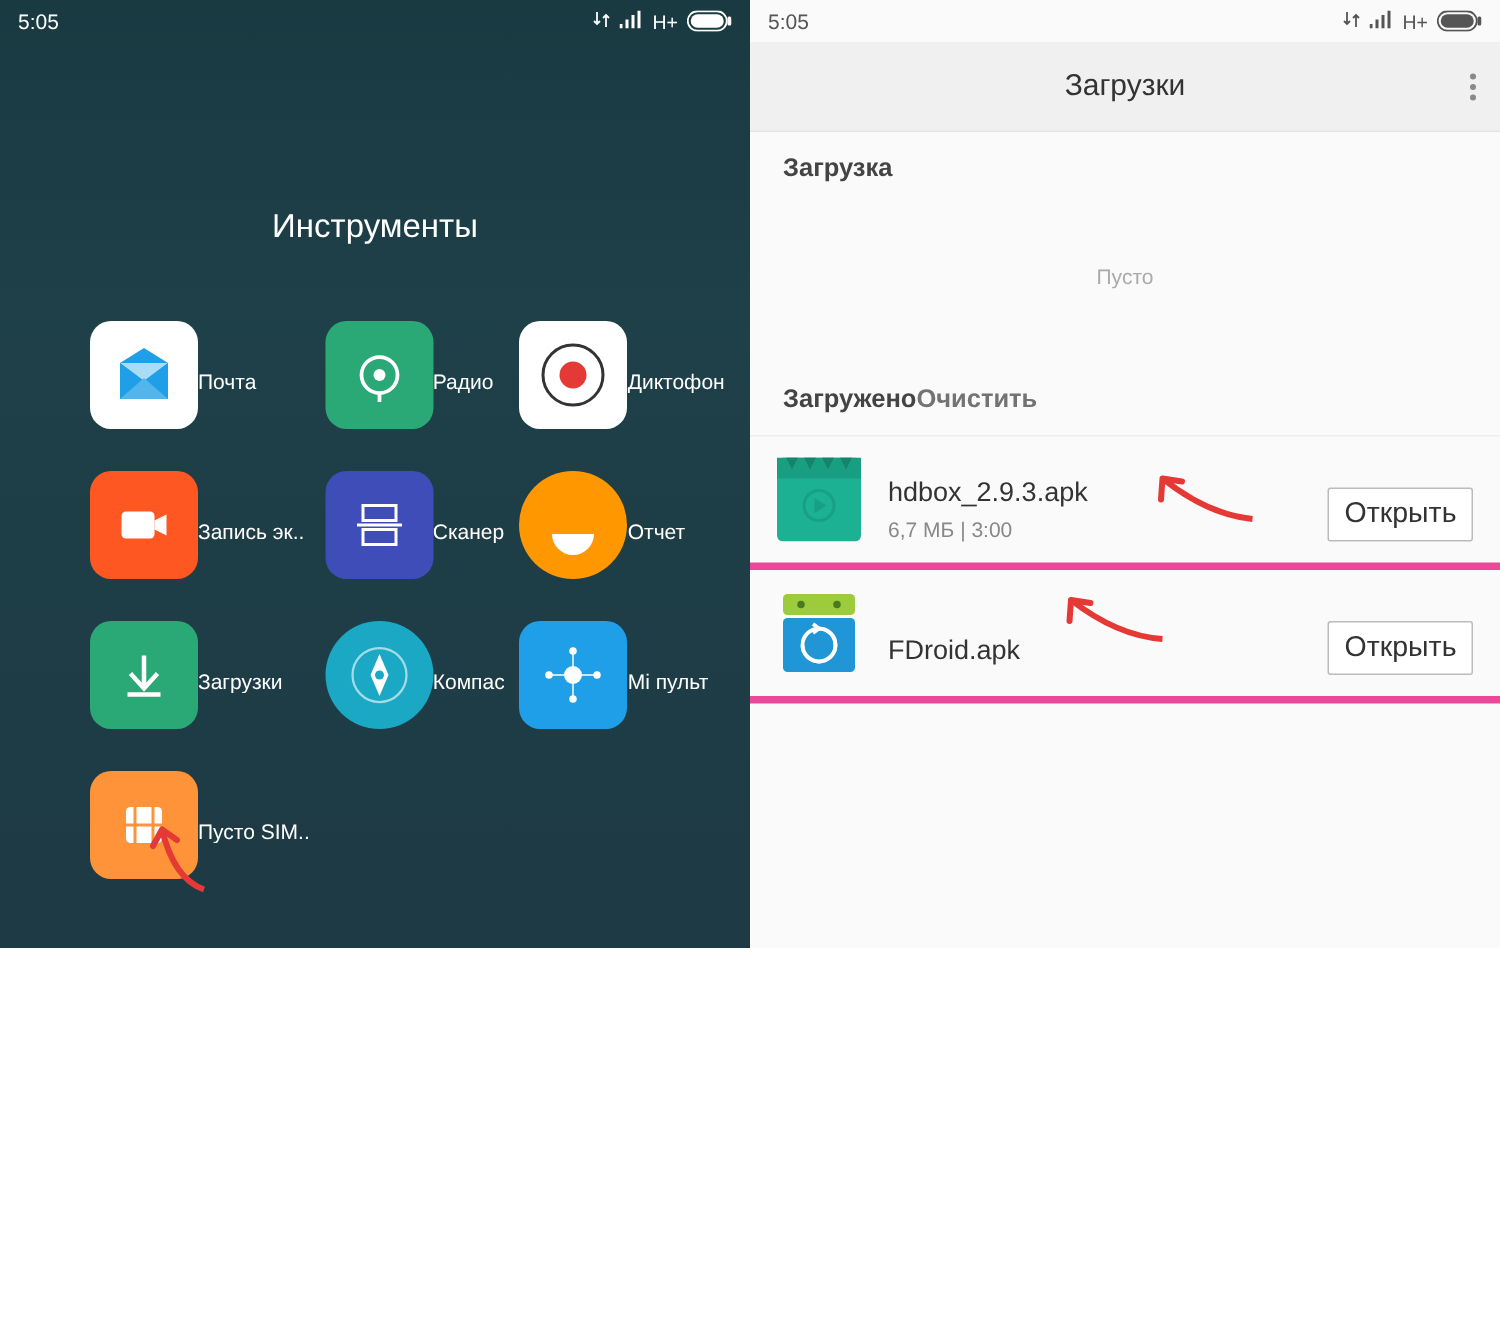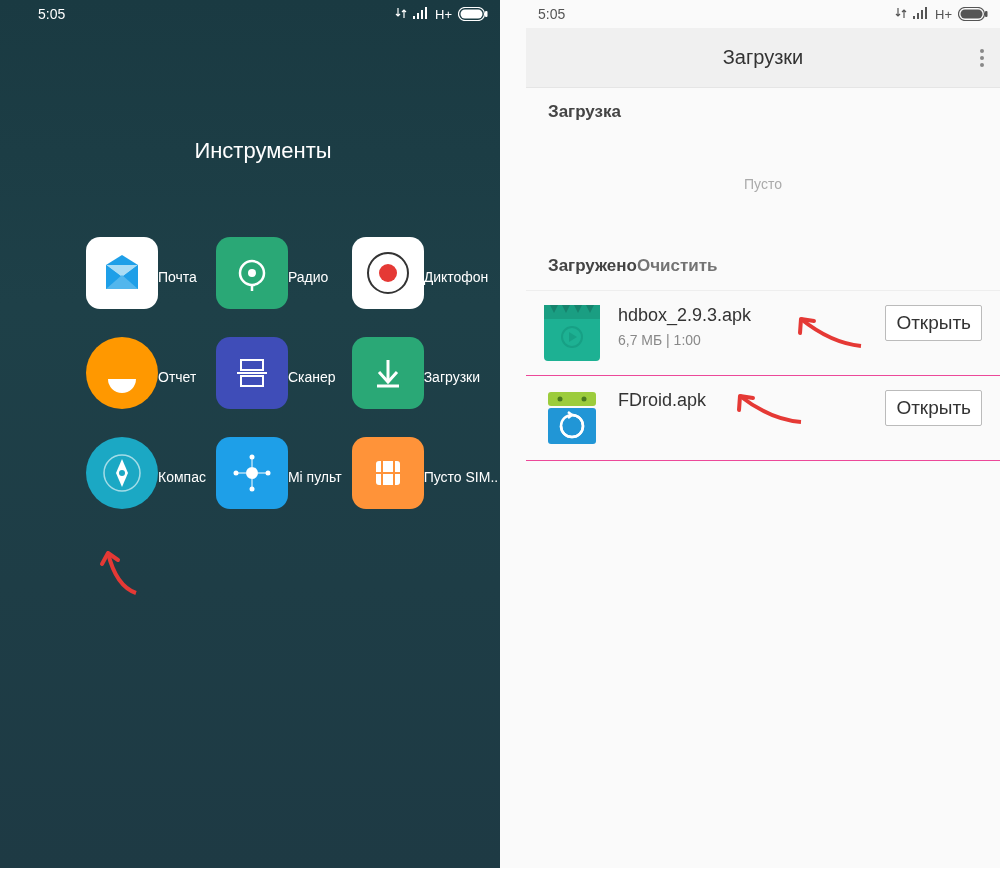--- a/index.html
+++ b/index.html
@@ -1,44 +1,44 @@
 <!DOCTYPE html>
 <html><head>
 <meta charset="utf-8">
 <style>
 * { box-sizing: border-box; margin: 0; padding: 0; }
 body { font-family: -apple-system, "Helvetica Neue", Arial, sans-serif; width: 1000px; height: 888px; display: flex; }
-.phone { width: 500px; height: 868px; position: relative; overflow: hidden; padding-left: 26px; }
+.phone { width: 500px; height: 632px; position: relative; overflow: hidden; }
 .phone-left { background: linear-gradient(180deg, #1a3a42 0%, #1e4048 35%, #1e3a44 100%); color: #fff; }
 .phone-right { background: #fafafa; color: #333; }
 
 .statusbar { height: 28px; display: flex; align-items: center; padding: 0 12px; font-size: 14px; }
 .statusbar-right { margin-left: auto; display: flex; align-items: center; gap: 6px; font-size: 13px; }
 .phone-right .statusbar { color: #555; }
 .battery { display: inline-flex; align-items: center; }
 .battery svg { display: block; }
 
-.folder-title { text-align: center; font-size: 22px; font-weight: 400; margin-top: 110px; margin-bottom: 73px; color: #fff; }
+.folder-title { text-align: center; font-size: 22px; font-weight: 400; margin-top: 110px; margin-bottom: 50px; color: #fff; }
 
 .app-grid { display: grid; grid-template-columns: repeat(3, 1fr); gap: 28px 10px; padding: 0 60px; }
 .app { display: flex; flex-direction: row; align-items: center; cursor: pointer; }
 .app-icon { width: 72px; height: 72px; border-radius: 14px; display: flex; align-items: center; justify-content: center; }
 .app-label { color: #fff; font-size: 14px; margin-top: 8px; text-align: center; white-space: nowrap; overflow: hidden; text-overflow: ellipsis; max-width: 110px; }
 
 .header { height: 60px; background: #f0f0f0; display: flex; align-items: center; justify-content: center; position: relative; border-bottom: 1px solid #e5e5e5; }
 .header-title { font-size: 20px; color: #333; }
 .header-menu { position: absolute; right: 16px; top: 50%; transform: translateY(-50%); color: #888; font-size: 22px; cursor: pointer; display:flex; flex-direction:column; gap:3px;}
 .header-menu span{width:4px;height:4px;background:#888;border-radius:50%;}
 
 .section-h { padding: 14px 22px; font-size: 17px; color: #444; font-weight: 600; display: flex; align-items: center; justify-content: flex-start; }
 .section-empty { text-align: center; color: #aaa; font-size: 14px; padding: 40px 0 50px; }
 .clear-btn { color: #737373; font-weight: 700; font-size: 17px; cursor: pointer; }
 
 .dl-list { border-top: 1px solid #eee; }
-.dl-item { display: flex; align-items: flex-start; padding: 14px 18px; border-bottom: 1px solid #ec4899; position: relative; }
+.dl-item { display: flex; align-items: flex-end; padding: 14px 18px; border-bottom: 5px solid #ec4899; position: relative; }
 .dl-thumb { width: 56px; height: 56px; border-radius: 6px; margin-right: 18px; flex-shrink: 0; }
 .dl-info { flex: 1; }
 .dl-name { font-size: 18px; color: #333; margin-bottom: 6px; }
 .dl-meta { font-size: 14px; color: #888; }
 .dl-open { border: 1px solid #bbb; background: #fff; padding: 6px 10px; font-size: 19px; cursor: pointer; color:#333; border-radius:2px; }
 
 .arrow { position: absolute; pointer-events: none; }
 .arrow svg { display: block; }
 </style>
 </head>
@@ -99,36 +99,45 @@
     <div class="app">
       <div class="app-icon" style="background:#fff">
         <svg width="48" height="48" viewBox="0 0 48 48">
             <circle cx="24" cy="24" r="20" fill="none" stroke="#333" stroke-width="2"></circle>
             <circle cx="24" cy="24" r="9" fill="#e53935"></circle>
           </svg>
       </div>
       <div class="app-label">Диктофон</div>
     </div>
     <div class="app">
-      <div class="app-icon" style="background:#ff9800;border-radius:50%">
-        <svg width="48" height="48" viewBox="0 0 48 48">
-            <path d="M10 30 A14 14 0 0 0 38 30" fill="#fff"></path>
-          </svg>
-      </div>
-      <div class="app-label">Отчет</div>
+      <div class="app-icon" style="background:#ff5722">
+        <svg width="38" height="38" viewBox="0 0 38 38">
+            <rect x="4" y="10" width="22" height="18" rx="3" fill="#fff"></rect>
+            <path d="M26 16 L34 12 L34 26 L26 22 Z" fill="#fff"></path>
+          </svg>
+      </div>
+      <div class="app-label">Запись эк..</div>
     </div>
     <div class="app">
       <div class="app-icon" style="background:#3f4db8">
         <svg width="38" height="38" viewBox="0 0 38 38">
             <rect x="8" y="6" width="22" height="10" fill="none" stroke="#fff" stroke-width="2"></rect>
             <rect x="8" y="22" width="22" height="10" fill="none" stroke="#fff" stroke-width="2"></rect>
             <line x1="4" y1="19" x2="34" y2="19" stroke="#fff" stroke-width="2"></line>
           </svg>
       </div>
       <div class="app-label">Сканер</div>
+    </div>
+    <div class="app">
+      <div class="app-icon" style="background:#ff9800;border-radius:50%">
+        <svg width="48" height="48" viewBox="0 0 48 48">
+            <path d="M10 30 A14 14 0 0 0 38 30" fill="#fff"></path>
+          </svg>
+      </div>
+      <div class="app-label">Отчет</div>
     </div>
     <div class="app">
       <div class="app-icon" style="background:#2aa876">
         <svg width="38" height="38" viewBox="0 0 38 38">
             <line x1="19" y1="6" x2="19" y2="26" stroke="#fff" stroke-width="3"></line>
             <path d="M10 18 L19 28 L28 18" fill="none" stroke="#fff" stroke-width="3"></path>
             <line x1="8" y1="32" x2="30" y2="32" stroke="#fff" stroke-width="3"></line>
           </svg>
       </div>
       <div class="app-label">Загрузки</div>
@@ -233,21 +242,21 @@
         <svg width="56" height="56" viewBox="0 0 56 56">
             <rect width="56" height="56" rx="4" fill="#1db193"></rect>
             <rect x="0" y="0" width="56" height="14" fill="#1a9e82"></rect>
             <path d="M6 0 L10 8 L14 0 M18 0 L22 8 L26 0 M30 0 L34 8 L38 0 M42 0 L46 8 L50 0" fill="#16836d"></path>
             <circle cx="28" cy="32" r="10" fill="none" stroke="#17a085" stroke-width="2"></circle>
             <path d="M25 27 L33 32 L25 37 Z" fill="#17a085"></path>
           </svg>
       </div>
       <div class="dl-info">
         <div class="dl-name">hdbox_2.9.3.apk</div>
-        <div class="dl-meta">6,7 МБ | 1:00</div>
+        <div class="dl-meta">6,7 МБ | 3:00</div>
       </div>
       <button class="dl-open">Открыть</button>
       <div class="arrow" style="left:260px;top:10px">
         <svg width="80" height="50" viewBox="0 0 80 50">
             <path d="M75 45 Q45 42 15 18" fill="none" stroke="#e53935" stroke-width="4"></path>
             <path d="M15 18 L14 32 M15 18 L28 20" fill="none" stroke="#e53935" stroke-width="4" stroke-linecap="round"></path>
           </svg>
       </div>
     </div>
 

